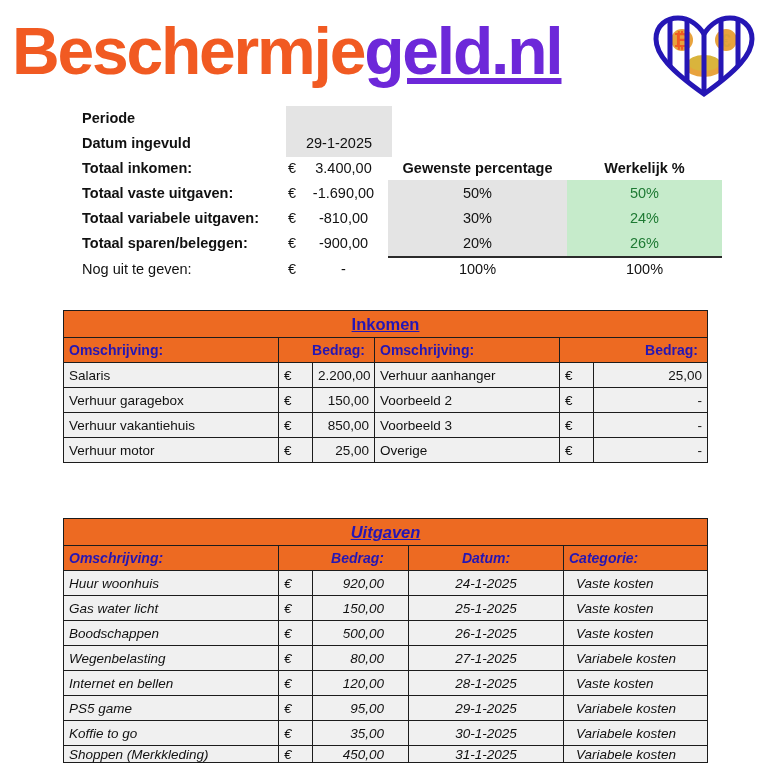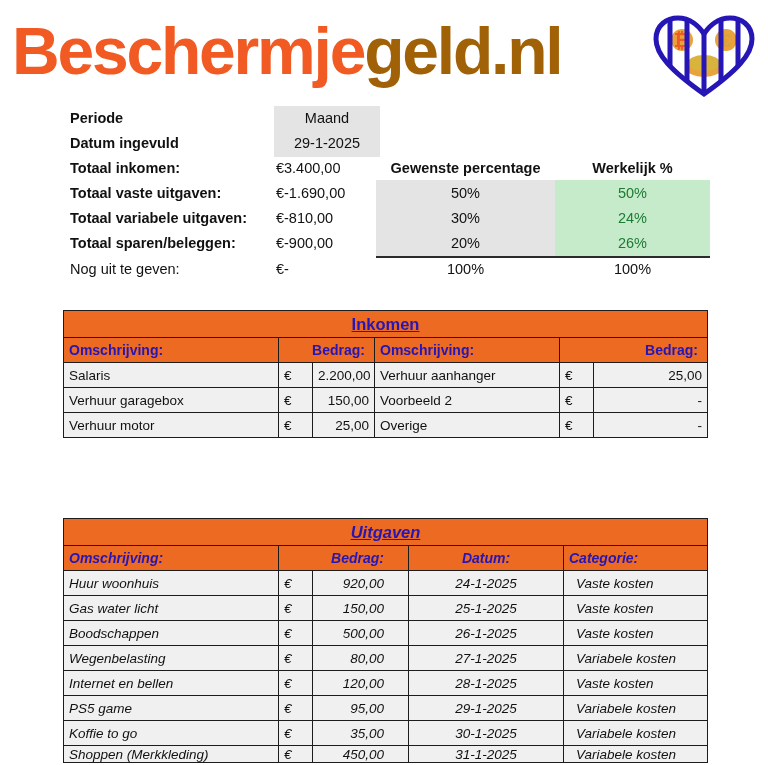--- a/index.html
+++ b/index.html
@@ -27,33 +27,33 @@
     left: 12px;
     top: 8px;
     font-family: "Liberation Sans", sans-serif;
     font-size: 66px;
     font-weight: bold;
     letter-spacing: -2.2px;
     white-space: nowrap;
     line-height: 86px;
   }
   .wm-orange { color: #F15A22; }
-  .wm-blue   { color: #a16207; }
+  .wm-blue   { color: #6d28d9; text-decoration: underline; }
   #logo-heart {
     position: absolute;
     left: 652px;
     top: 14px;
     width: 104px;
     height: 84px;
   }
 
   
   #summary {
     position: absolute;
-    left: 4px;
+    left: 16px;
     top: 104px;
     width: 704px;
     height: 180px;
     text-decoration: underline;
   }
   #gray-period-box {
     position: absolute;
     left: 270px; top: 2px;
     width: 106px; height: 51px;
     background: #E4E4E4;
@@ -94,21 +94,21 @@
   .s-eur {
     position: absolute;
     left: 272px;
     width: 14px;
     text-align: left;
   }
   .s-amt {
     position: absolute;
     left: 280px;
     width: 95px;
-    text-align: left;
+    text-align: center;
   }
   .s-center-wide {
     position: absolute;
     left: 270px;
     width: 106px;
     text-align: center;
   }
   .s-want {
     position: absolute;
     left: 372px;
@@ -205,21 +205,20 @@
 </div>
 
 <div id="summary">
   <div id="gray-period-box"></div>
   <div id="gray-pct-box"></div>
   <div id="green-pct-box"></div>
   <div id="rule-left"></div>
 
   <div class="srow" style="top:2px;">
     <span class="s-label">Periode</span>
-    <span class="s-center-wide">Maand</span>
   </div>
 
   <div class="srow" style="top:27px;">
     <span class="s-label">Datum ingevuld</span>
     <span class="s-center-wide">29-1-2025</span>
   </div>
 
   <div class="srow" style="top:52px;">
     <span class="s-label">Totaal inkomen:</span>
     <span class="s-eur">€</span>
@@ -290,20 +289,28 @@
   </tr>
   <tr>
     <td>Verhuur garagebox</td>
     <td class="eur">€</td>
     <td class="num">150,00</td>
     <td>Voorbeeld 2</td>
     <td class="eur">€</td>
     <td class="num">-</td>
   </tr>
   <tr>
+    <td>Verhuur vakantiehuis</td>
+    <td class="eur">€</td>
+    <td class="num">850,00</td>
+    <td>Voorbeeld 3</td>
+    <td class="eur">€</td>
+    <td class="num">-</td>
+  </tr>
+  <tr>
     <td>Verhuur motor</td>
     <td class="eur">€</td>
     <td class="num">25,00</td>
     <td>Overige</td>
     <td class="eur">€</td>
     <td class="num">-</td>
   </tr>
 </tbody>
   </table>
 

